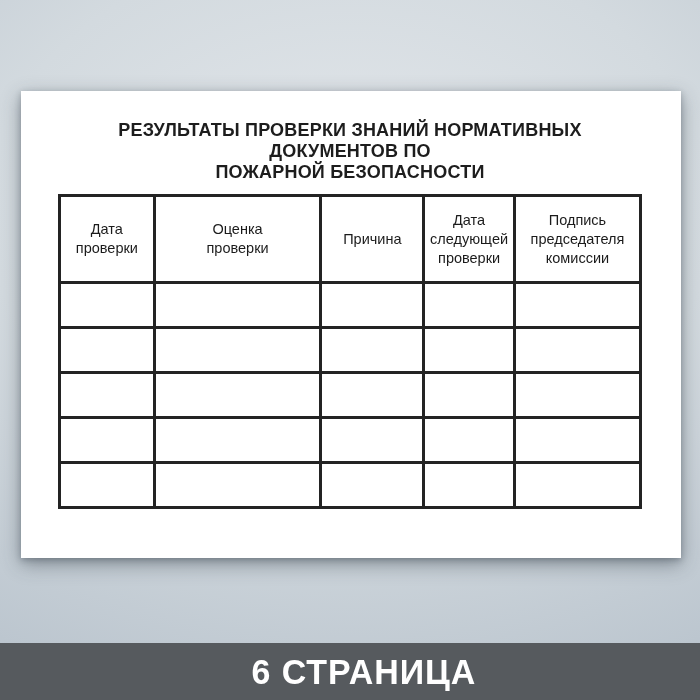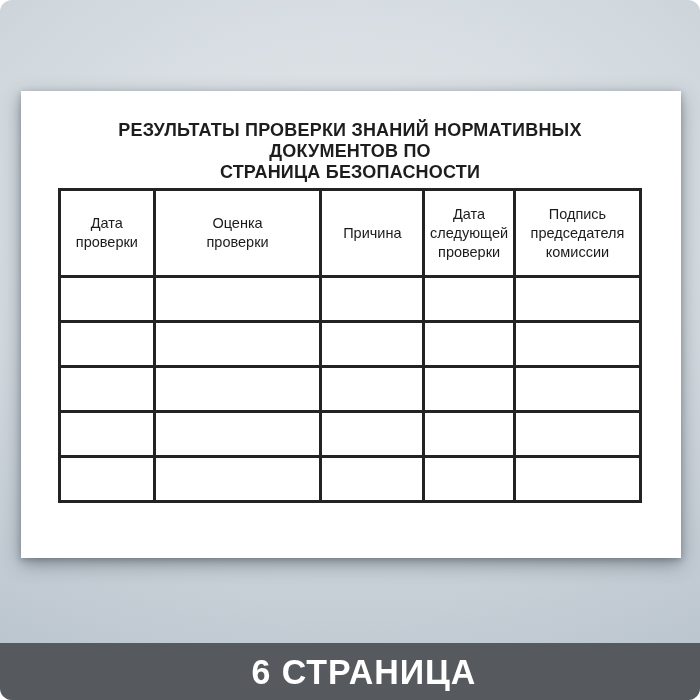--- a/index.html
+++ b/index.html
@@ -8,21 +8,20 @@
     width: 700px; height: 700px;
     font-family: "Liberation Sans", sans-serif;
     overflow: hidden;
   }
   .stage {
     position: relative;
     width: 700px; height: 700px;
     background: radial-gradient(ellipse 130% 95% at 50% 30%,
                 #e3e7eb 0%, #d3dadf 40%, #bcc6cf 75%, #a9b5bf 100%);
     overflow: hidden;
-    border-radius: 12px;
   }
   .paper {
     position: absolute;
     left: 21px; top: 91px;
     width: 660px; height: 467px;
     background: #ffffff;
     box-shadow: 0 6px 18px rgba(45, 55, 66, 0.45),
                 0 2px 6px rgba(45, 55, 66, 0.30);
     padding: 29px 39px 0 37px;
   }
@@ -30,21 +29,21 @@
     margin: 0;
     font-size: 18px;
     line-height: 21px;
     font-weight: bold;
     text-align: center;
     color: #1d1d1d;
     letter-spacing: 0.2px;
   }
   table.results-table {
     width: 100%;
-    margin-top: 5px;
+    margin-top: 11px;
     border-collapse: collapse;
     table-layout: fixed;
   }
   .results-table th,
   .results-table td {
     border: 3px solid #232323;
     padding: 2px 3px;
     vertical-align: middle;
   }
   .results-table th {
@@ -82,21 +81,21 @@
     transform: scaleX(0.97);
   }
 </style>
 </head>
 <body>
 
 <div class="stage">
 
   <div class="paper">
 
-    <h1 class="doc-title"><span>РЕЗУЛЬТАТЫ ПРОВЕРКИ ЗНАНИЙ НОРМАТИВНЫХ ДОКУМЕНТОВ ПО</span><br><span>СТРАНИЦА БЕЗОПАСНОСТИ</span></h1>
+    <h1 class="doc-title"><span>РЕЗУЛЬТАТЫ ПРОВЕРКИ ЗНАНИЙ НОРМАТИВНЫХ ДОКУМЕНТОВ ПО</span><br><span>ПОЖАРНОЙ БЕЗОПАСНОСТИ</span></h1>
 
     <table class="results-table">
       <colgroup>
         <col class="col-1">
         <col class="col-2">
         <col class="col-3">
         <col class="col-4">
         <col class="col-5">
       </colgroup>
       <thead>

